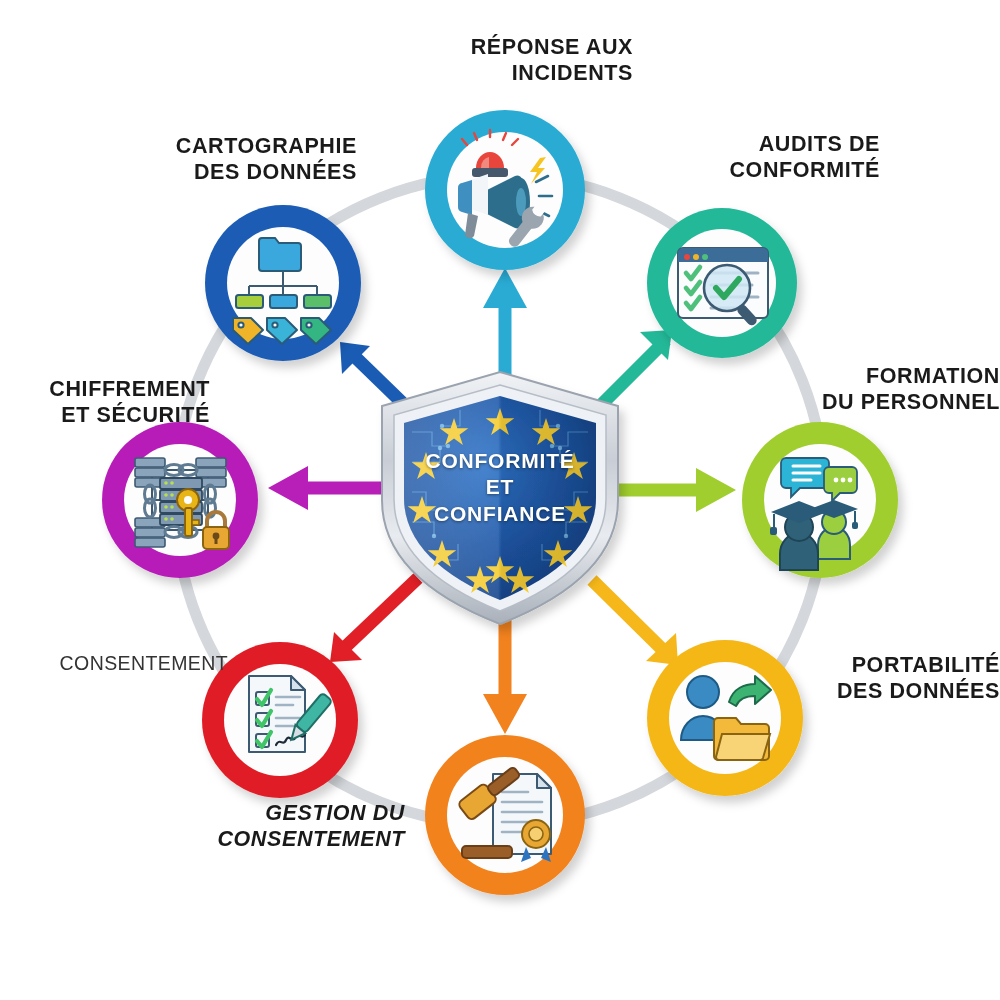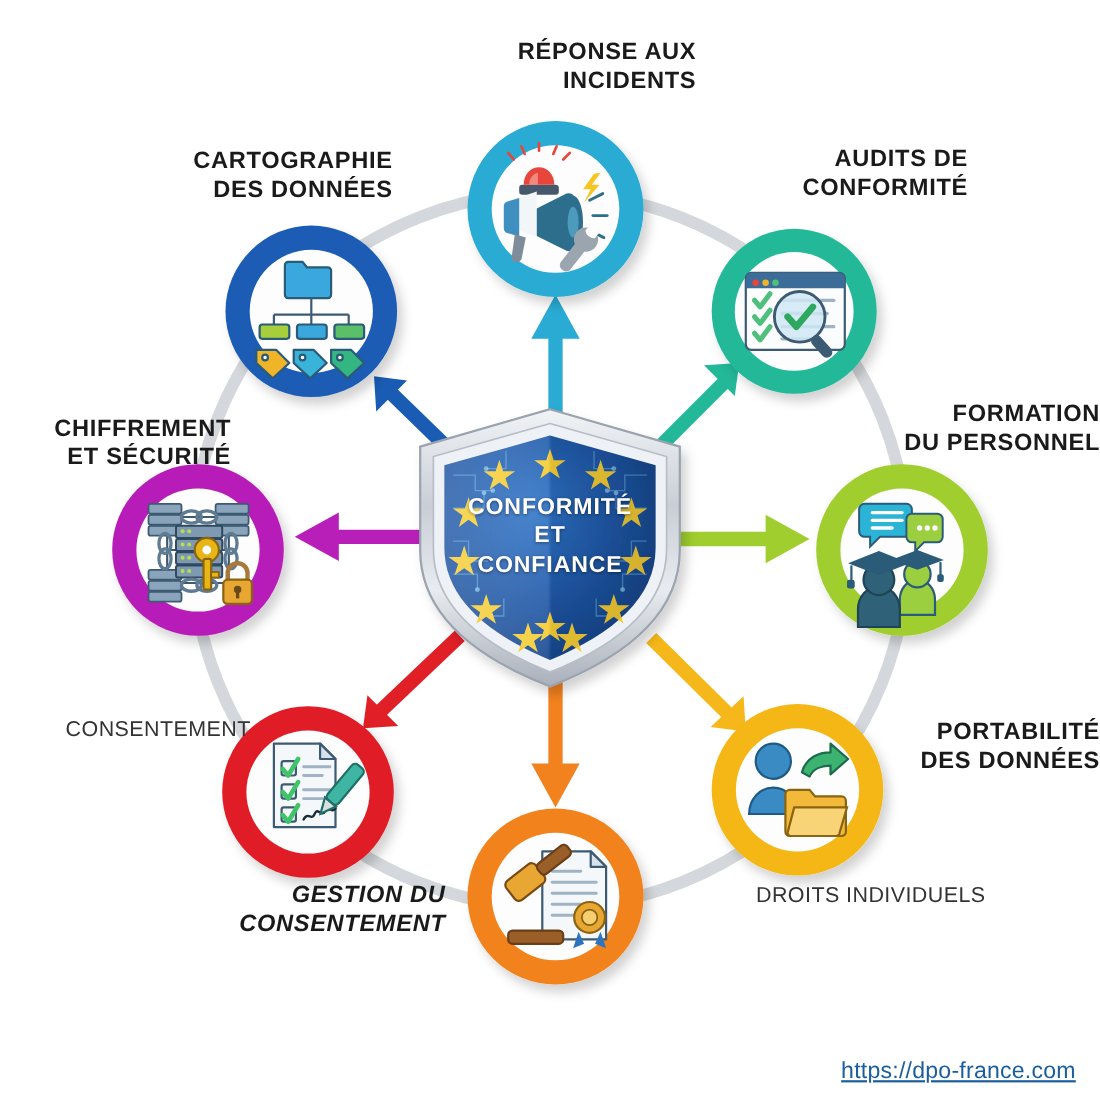--- a/index.html
+++ b/index.html
@@ -459,33 +459,31 @@
 
   <div class="node-label" style="left:640px;top:131px;width:240px;">AUDITS DE
 CONFORMITÉ</div>
 
   <div class="node-label" style="left:795px;top:363px;width:205px;">FORMATION
 DU PERSONNEL</div>
 
   <div class="node-label" style="left:790px;top:652px;width:210px;">PORTABILITÉ
 DES DONNÉES</div>
 
-  <div class="node-label light" style="left:666px;top:803px;width:230px;">DROITS INDIVIDUELS</div>
 
 
   <div class="node-label" style="left:150px;top:800px;width:255px;font-style:italic;">GESTION DU
 CONSENTEMENT</div>
 
   <div class="node-label light" style="left:28px;top:652px;width:200px;">CONSENTEMENT</div>
 
   <div class="node-label" style="left:3px;top:363px;width:207px;margin-top:13px;">CHIFFREMENT
 ET SÉCURITÉ</div>
 
   <div class="node-label" style="left:112px;top:133px;width:245px;">CARTOGRAPHIE
 DES DONNÉES</div>
 
   <div class="center-text">CONFORMITÉ
 ET
 CONFIANCE</div>
 
-  <a class="url" href="#">https://dpo-france.com</a>
 
 </div>
 
 </body></html>

